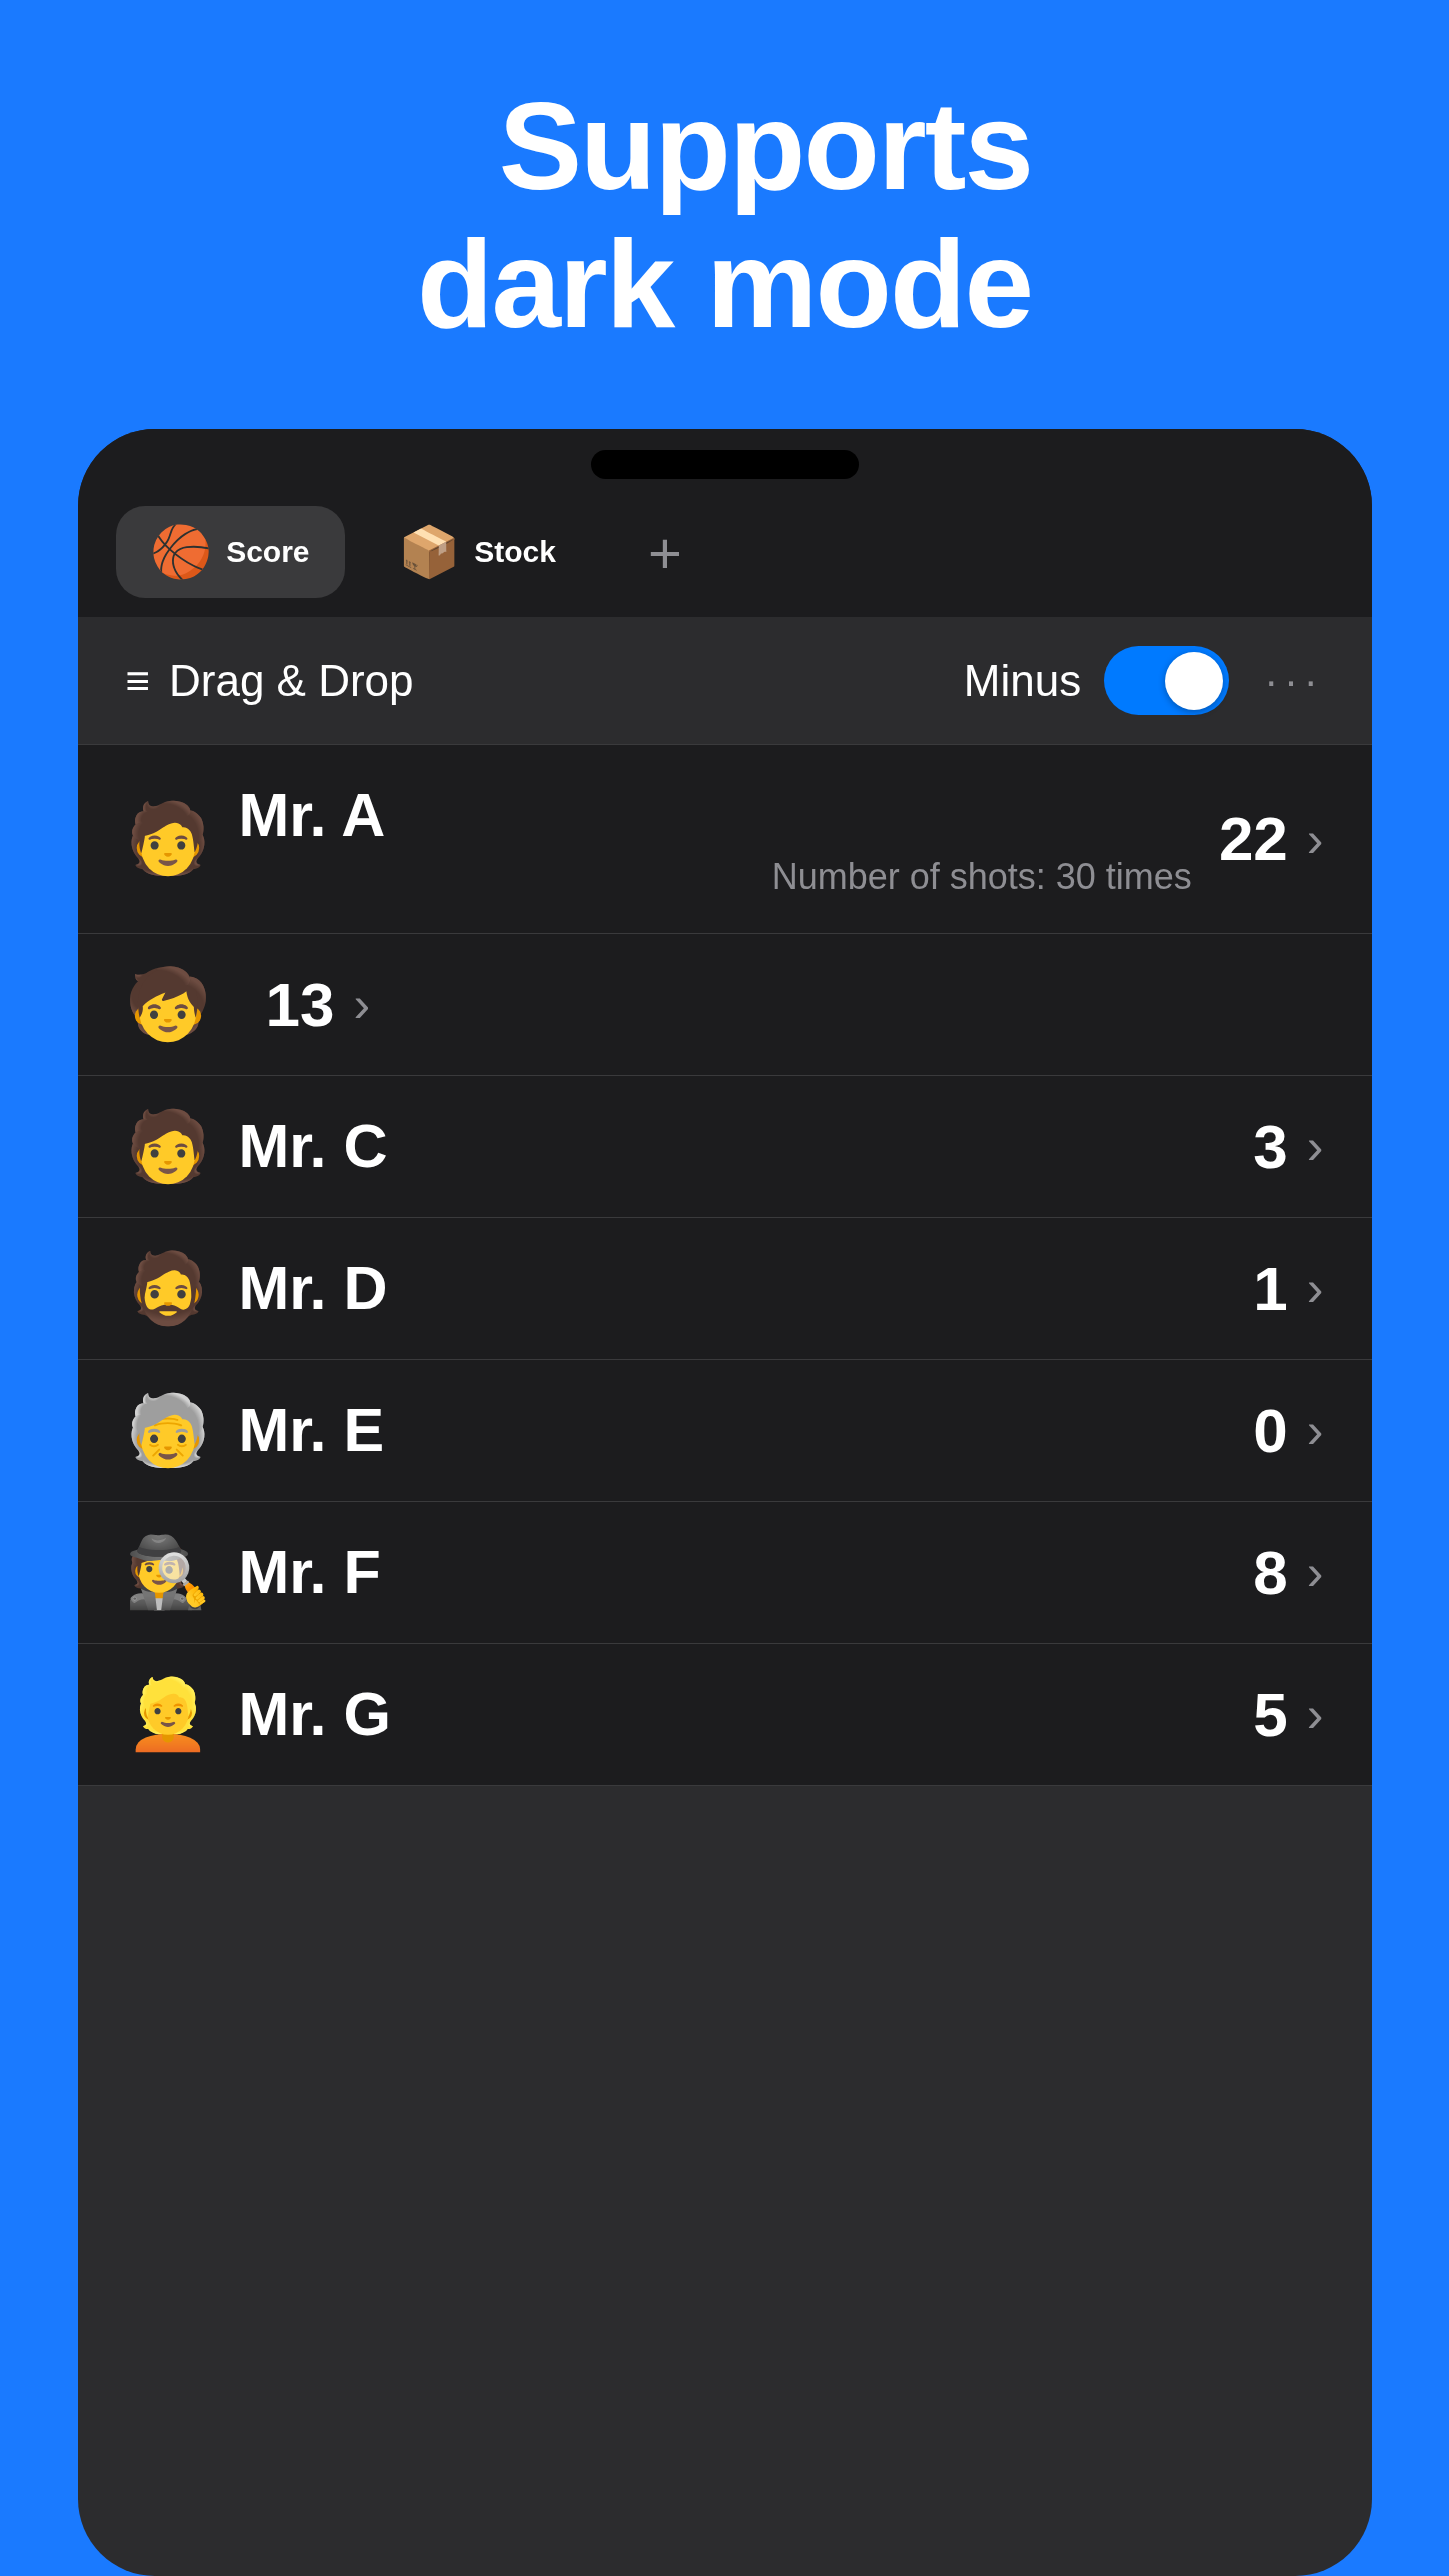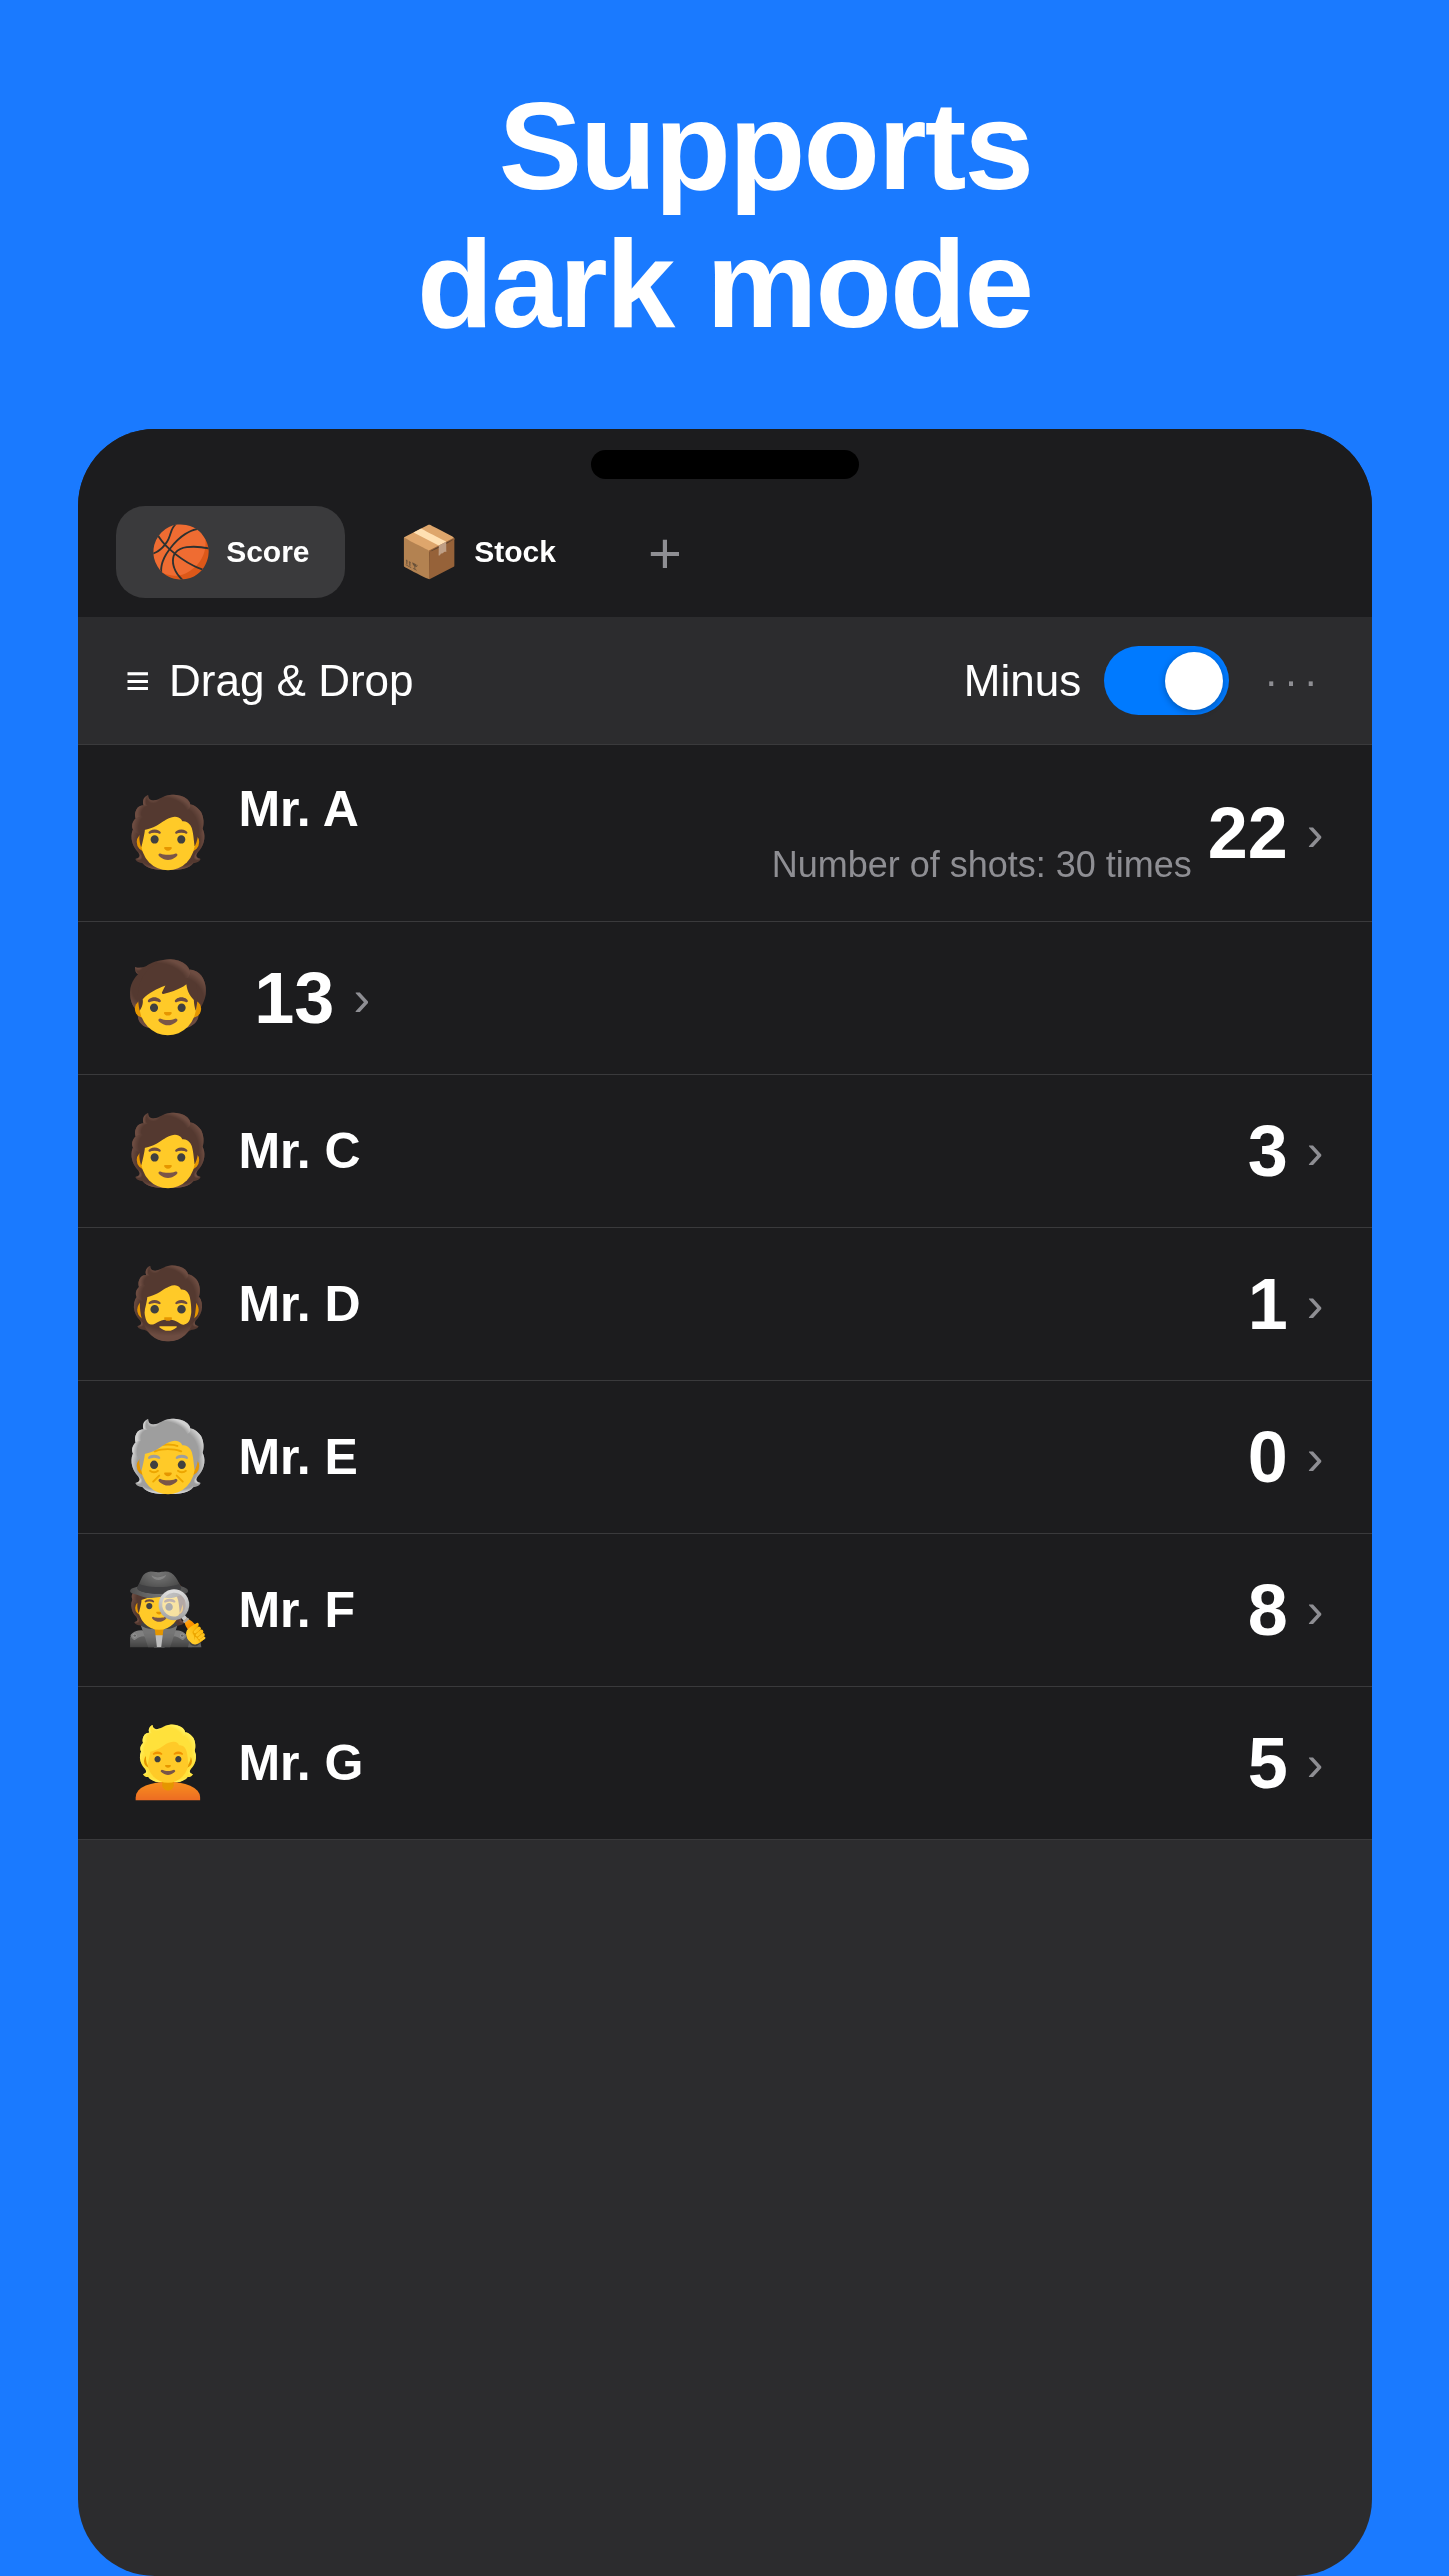--- a/index.html
+++ b/index.html
@@ -181,40 +181,40 @@
       line-height: 1;
     }
 
     .player-info {
       flex: 1;
       display: flex;
       flex-direction: column;
     }
 
     .player-name {
-      font-size: 50px;
+      font-size: 61px;
       font-weight: 600;
       color: #ffffff;
     }
 
     .player-subtitle {
       font-size: 36px;
       color: #8e8e93;
       margin-top: 5.8px;
       text-align: right;
     }
 
     .player-score-section {
       display: flex;
       align-items: center;
       gap: 19px;
     }
 
     .player-score {
-      font-size: 72px;
+      font-size: 62px;
       font-weight: 700;
       color: #ffffff;
       min-width: 96px;
       text-align: right;
     }
 
     .chevron-icon {
       font-size: 50px;
       color: #8e8e93;
     }

